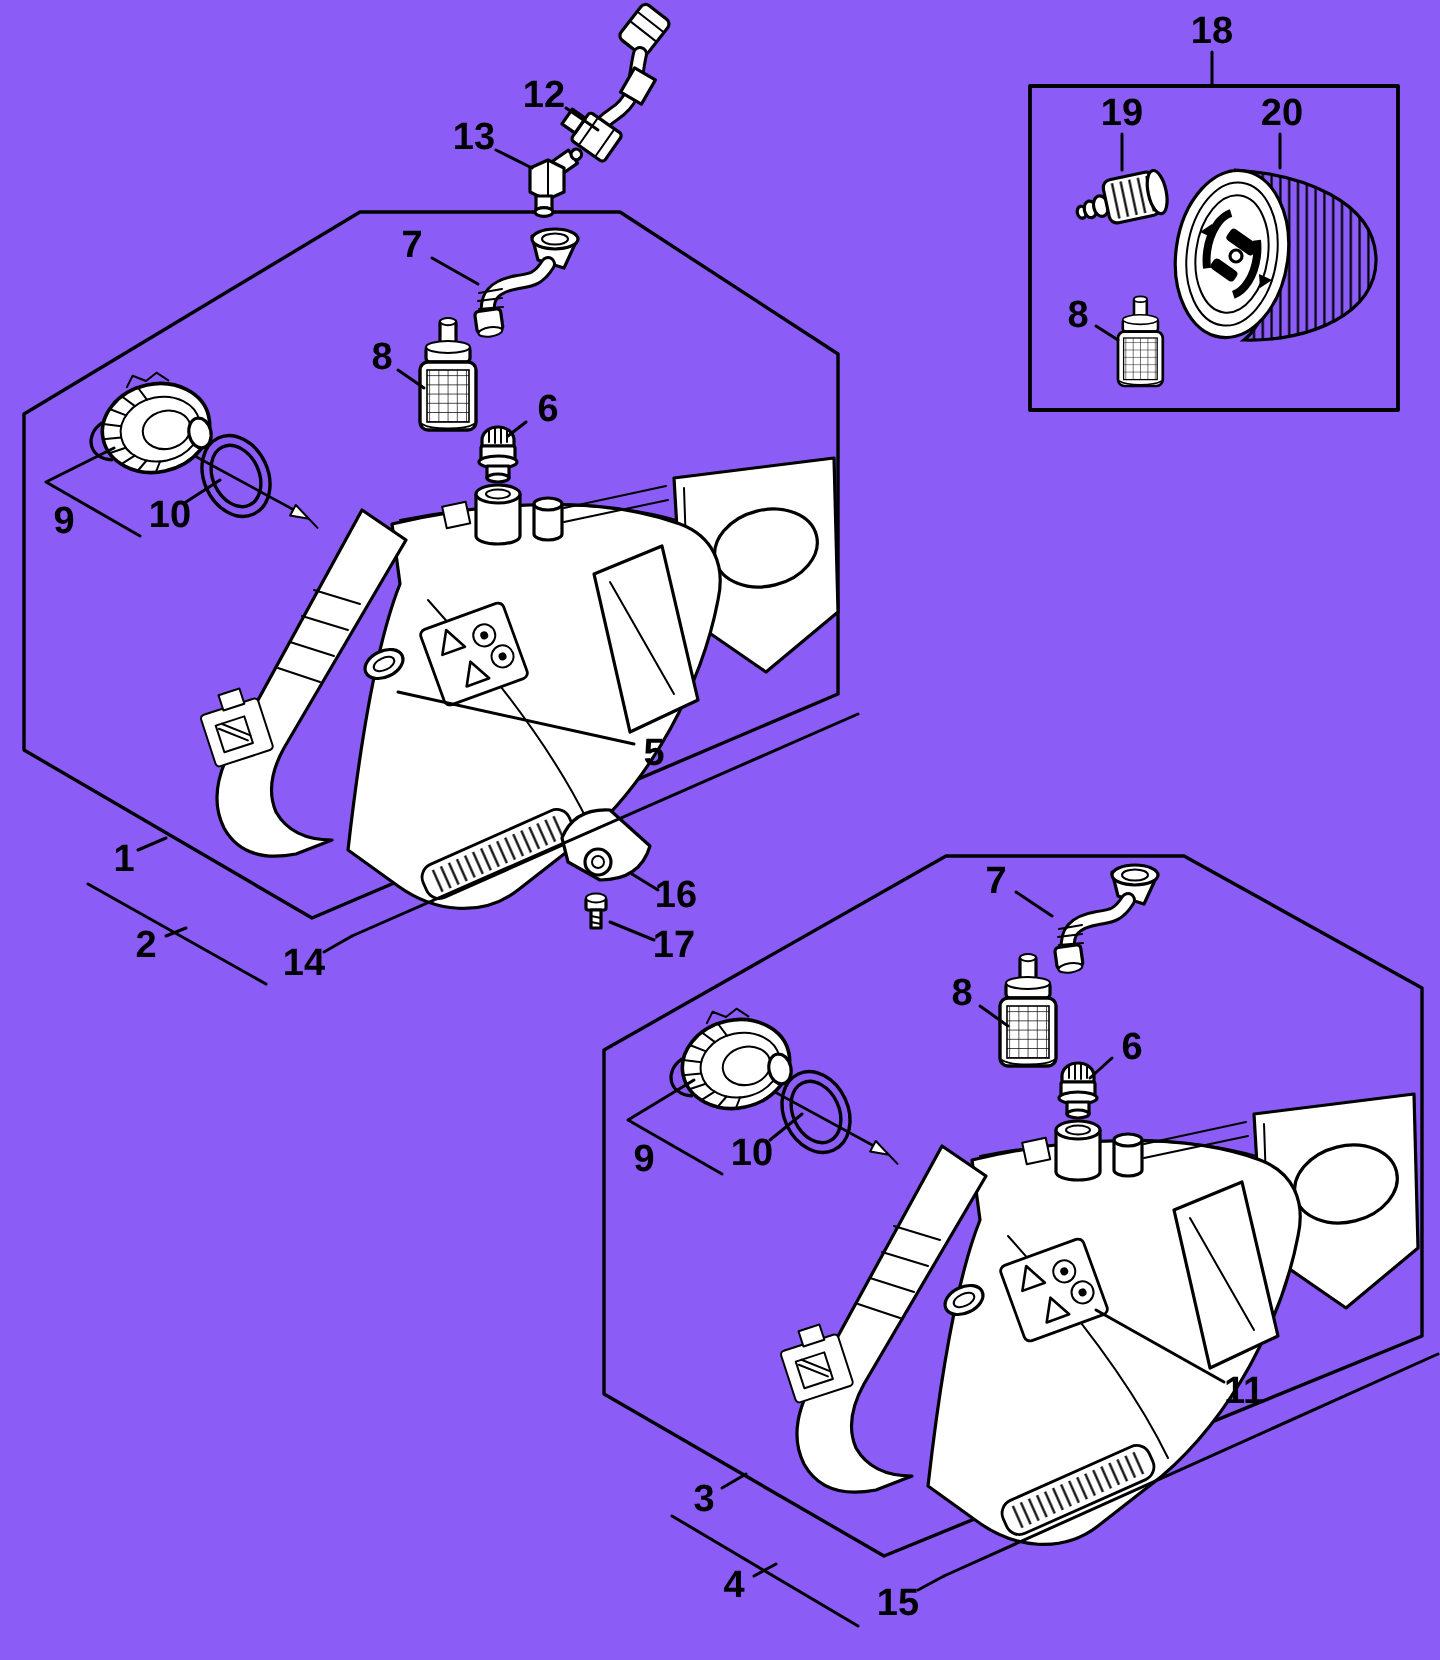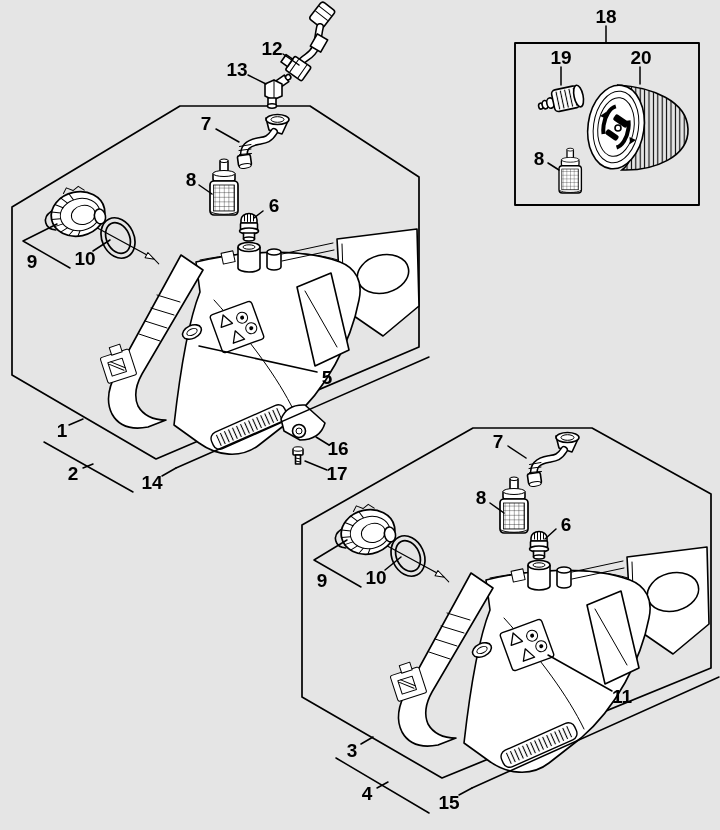--- a/index.html
+++ b/index.html
@@ -1,16 +1,16 @@
 <!DOCTYPE html>
 <html><head>
 <meta charset="utf-8">
 <style>
   html,body{margin:0;padding:0;background:#ffffff;}
-  #stage{width:720px;height:830px;position:relative;background:#e5e5e5;overflow:hidden;}
+  #stage{width:720px;height:830px;position:relative;background:#8b5cf6;overflow:hidden;}
   svg{display:block;}
   .ln{stroke:#000;fill:none;stroke-width:1.6;stroke-linecap:round;stroke-linejoin:round;}
   .th{stroke:#000;fill:none;stroke-width:1;stroke-linecap:round;stroke-linejoin:round;}
   .fw{fill:#fff;stroke:#000;stroke-width:1.6;stroke-linejoin:round;}
   .fwt{fill:#fff;stroke:#000;stroke-width:1;stroke-linejoin:round;}
   .blk{fill:#000;stroke:none;}
   .lbl{font-family:"Liberation Sans","DejaVu Sans",sans-serif;font-weight:bold;font-size:19px;fill:#000;}
 </style>
 </head>
 <body>

